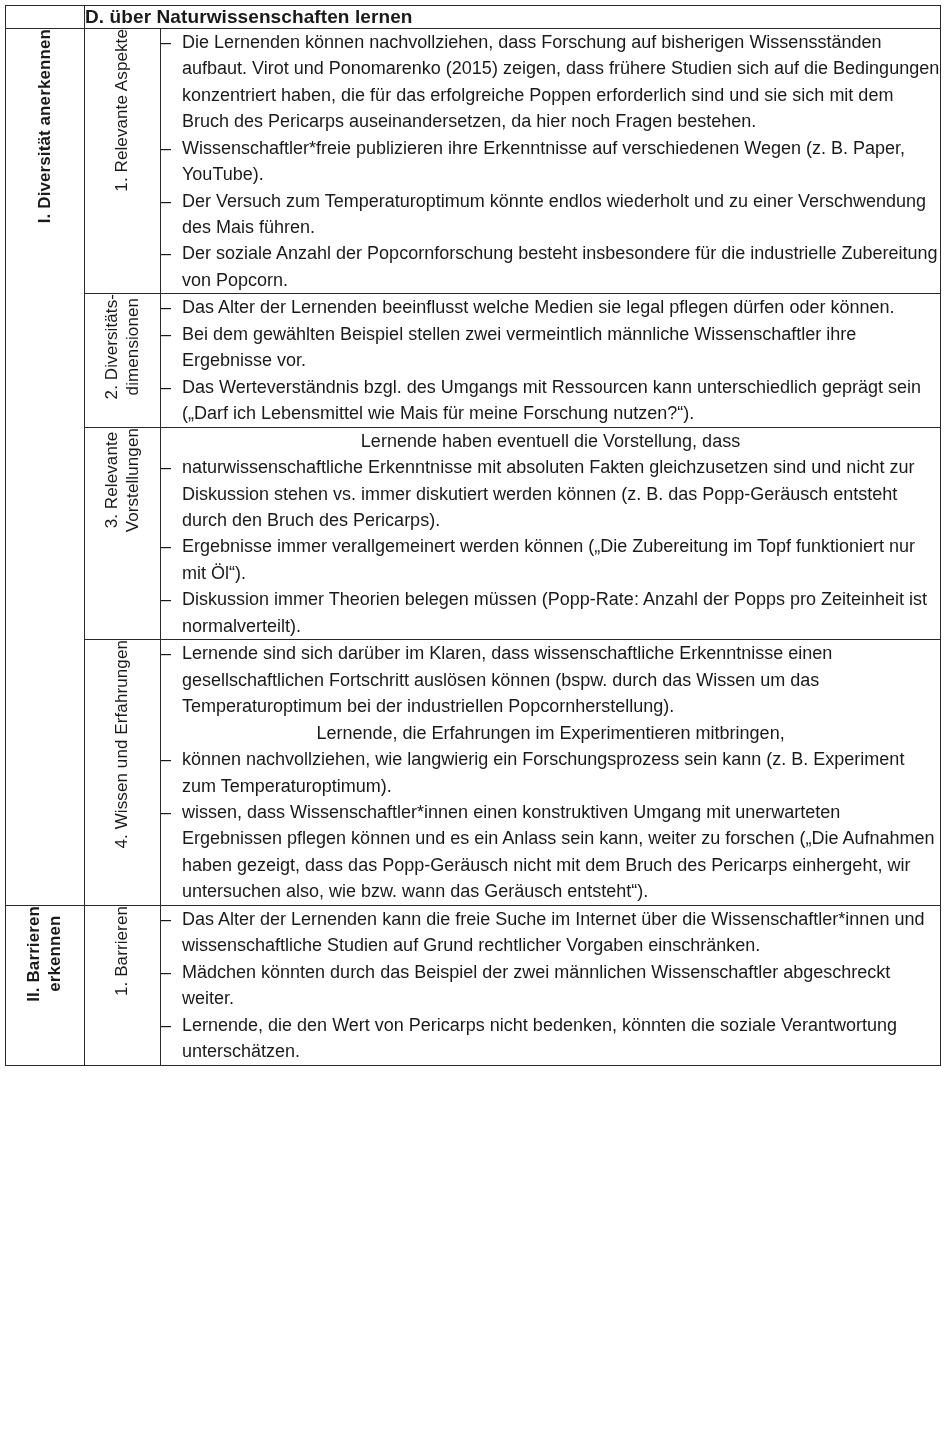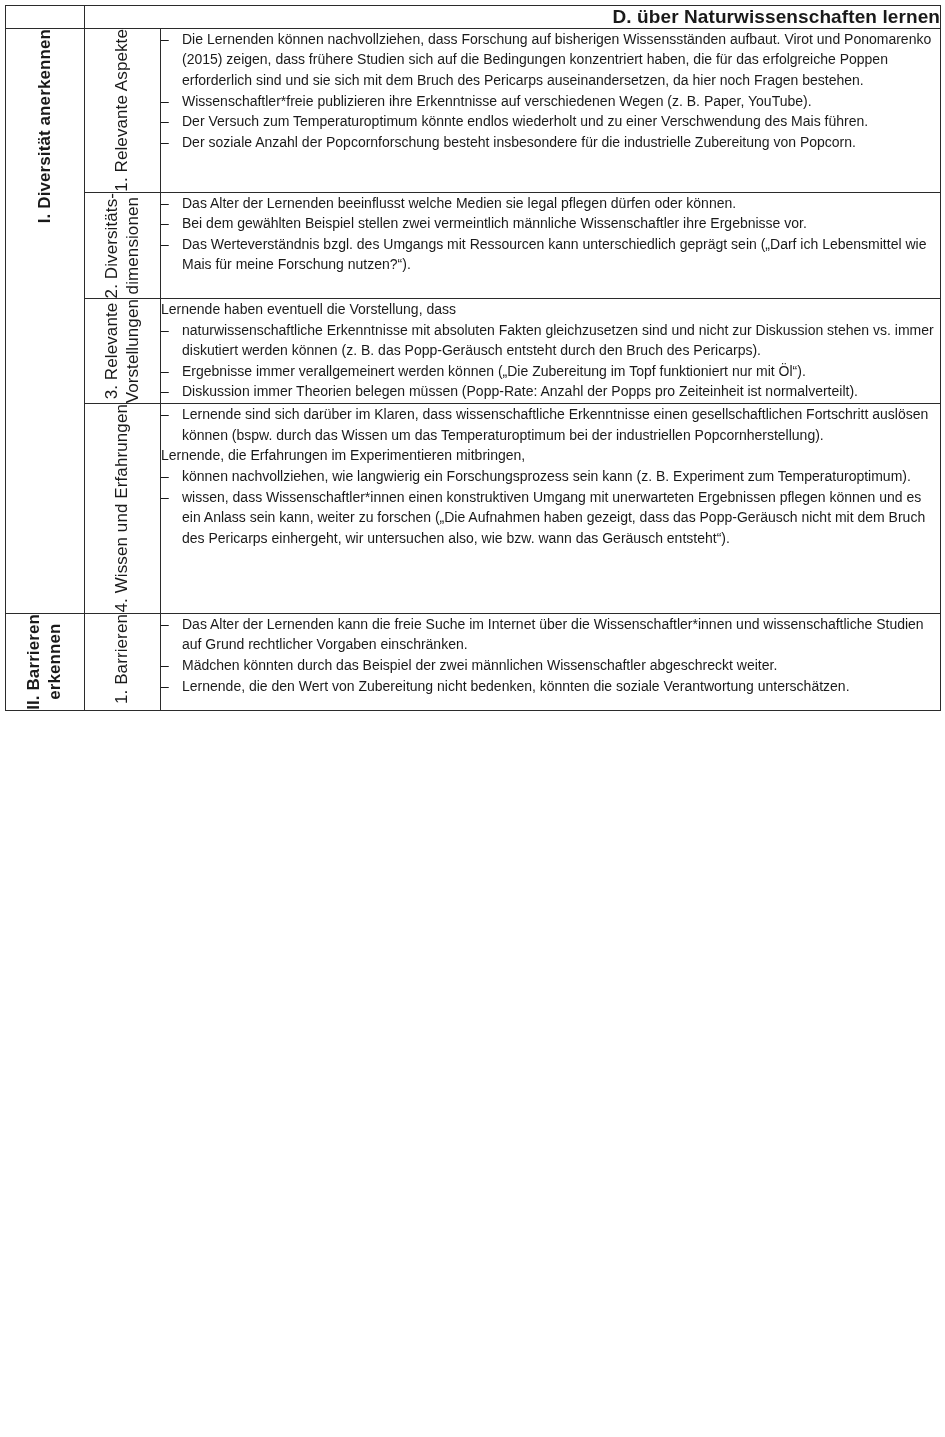--- a/index.html
+++ b/index.html
@@ -78,47 +78,47 @@
     font-weight: normal;
     font-size: 17px;
     letter-spacing: 0.1px;
   }
 
   
   td.head-cell {
     background: #e8e8e8;
     padding: 9px 0 9px 11px;
     vertical-align: middle;
-    text-align: right;
   }
   .head-title {
     font-size: 19px;
     font-weight: bold;
     letter-spacing: 0.1px;
     line-height: 1.15;
   }
   td.head-spacer {
     background: #e2e2e2;
     border-top: 1px solid #2b2b2b;
     border-left: 1px solid #2b2b2b;
     border-right: 1px solid #2b2b2b;
     border-bottom: none;
   }
 
   
   td.body-cell {
     padding: 9px 14px 10px 14px;
   }
   .content-block {
-    font-size: 14px;
+    font-size: 18px;
     line-height: 1.47;
   }
   .plain-line {
     margin: 0 0 0 0;
     padding: 0;
+    text-align: center;
   }
   ul.dash-list {
     list-style: none;
     margin: 0;
     padding: 0;
   }
   ul.dash-list > li {
     position: relative;
     padding-left: 21px;
     margin: 0;
@@ -239,21 +239,21 @@
         <td class="sub-cell">
           <div class="vert-wrap">
             <div class="vert-text">1. Barrieren</div>
           </div>
         </td>
         <td class="body-cell">
           <div class="content-block">
             <ul class="dash-list">
               <li>Das Alter der Lernenden kann die freie Suche im Internet über die Wissenschaftler*innen und wissenschaftliche Studien auf Grund rechtlicher Vorgaben einschränken.</li>
               <li>Mädchen könnten durch das Beispiel der zwei männlichen Wissenschaftler abgeschreckt weiter.</li>
-              <li>Lernende, die den Wert von Zubereitung nicht bedenken, könnten die soziale Verantwortung unterschätzen.</li>
+              <li>Lernende, die den Wert von Pericarps nicht bedenken, könnten die soziale Verantwortung unterschätzen.</li>
             </ul>
           </div>
         </td>
       </tr>
 
     </tbody>
   </table>
 </div>
 
 </body></html>

